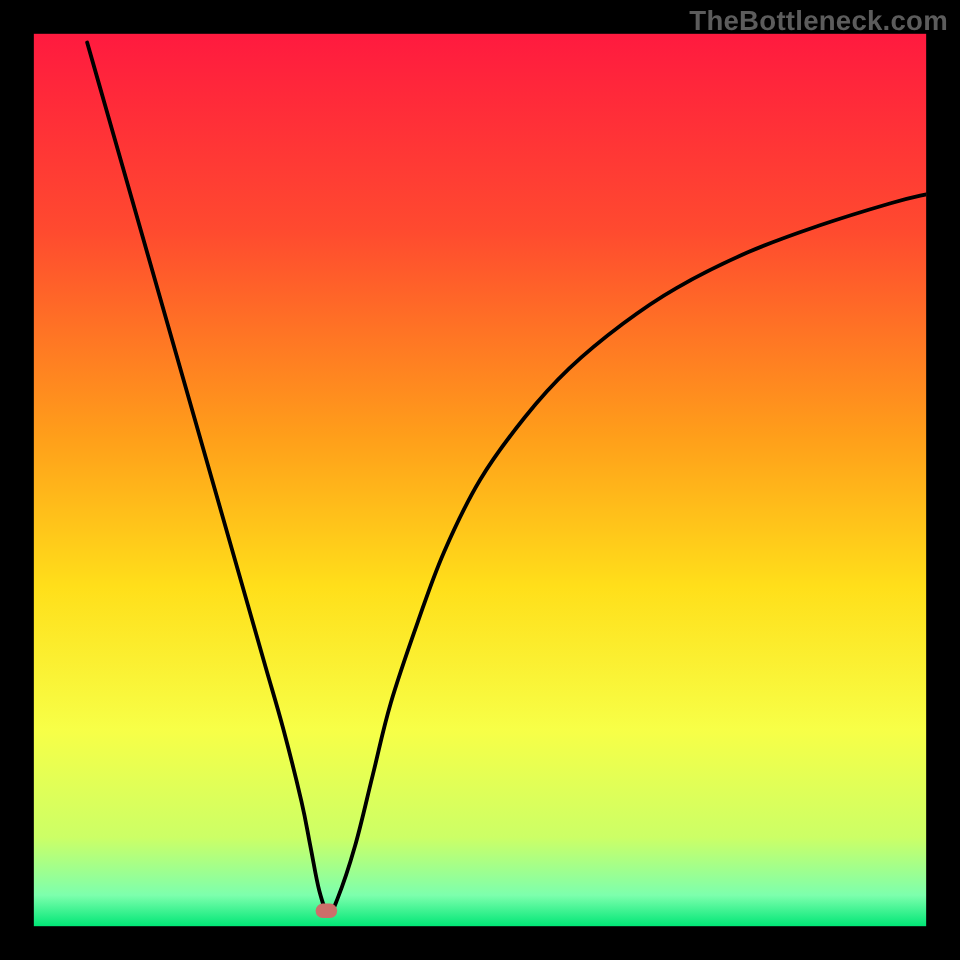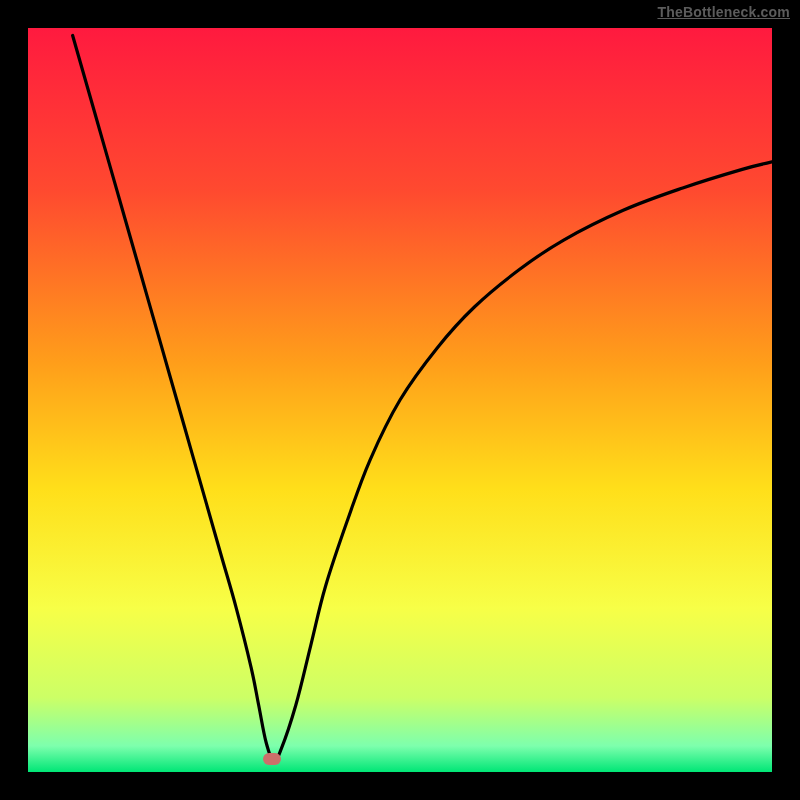--- a/index.html
+++ b/index.html
@@ -23,25 +23,24 @@
     position: absolute;
     left: 0;
     top: 0;
     width: 744px;
     height: 744px;
   }
   .watermark {
     position: absolute;
     top: 4px;
     right: 10px;
-    font-size: 14px;
+    font-size: 23px;
     font-weight: 600;
     color: #5c5c5c;
     letter-spacing: 0.2px;
-    text-decoration: underline;
   }
   .marker {
     position: absolute;
     width: 18px;
     height: 12px;
     background: #cc6f6a;
     border-radius: 6px;
   }
 </style>
 </head>

